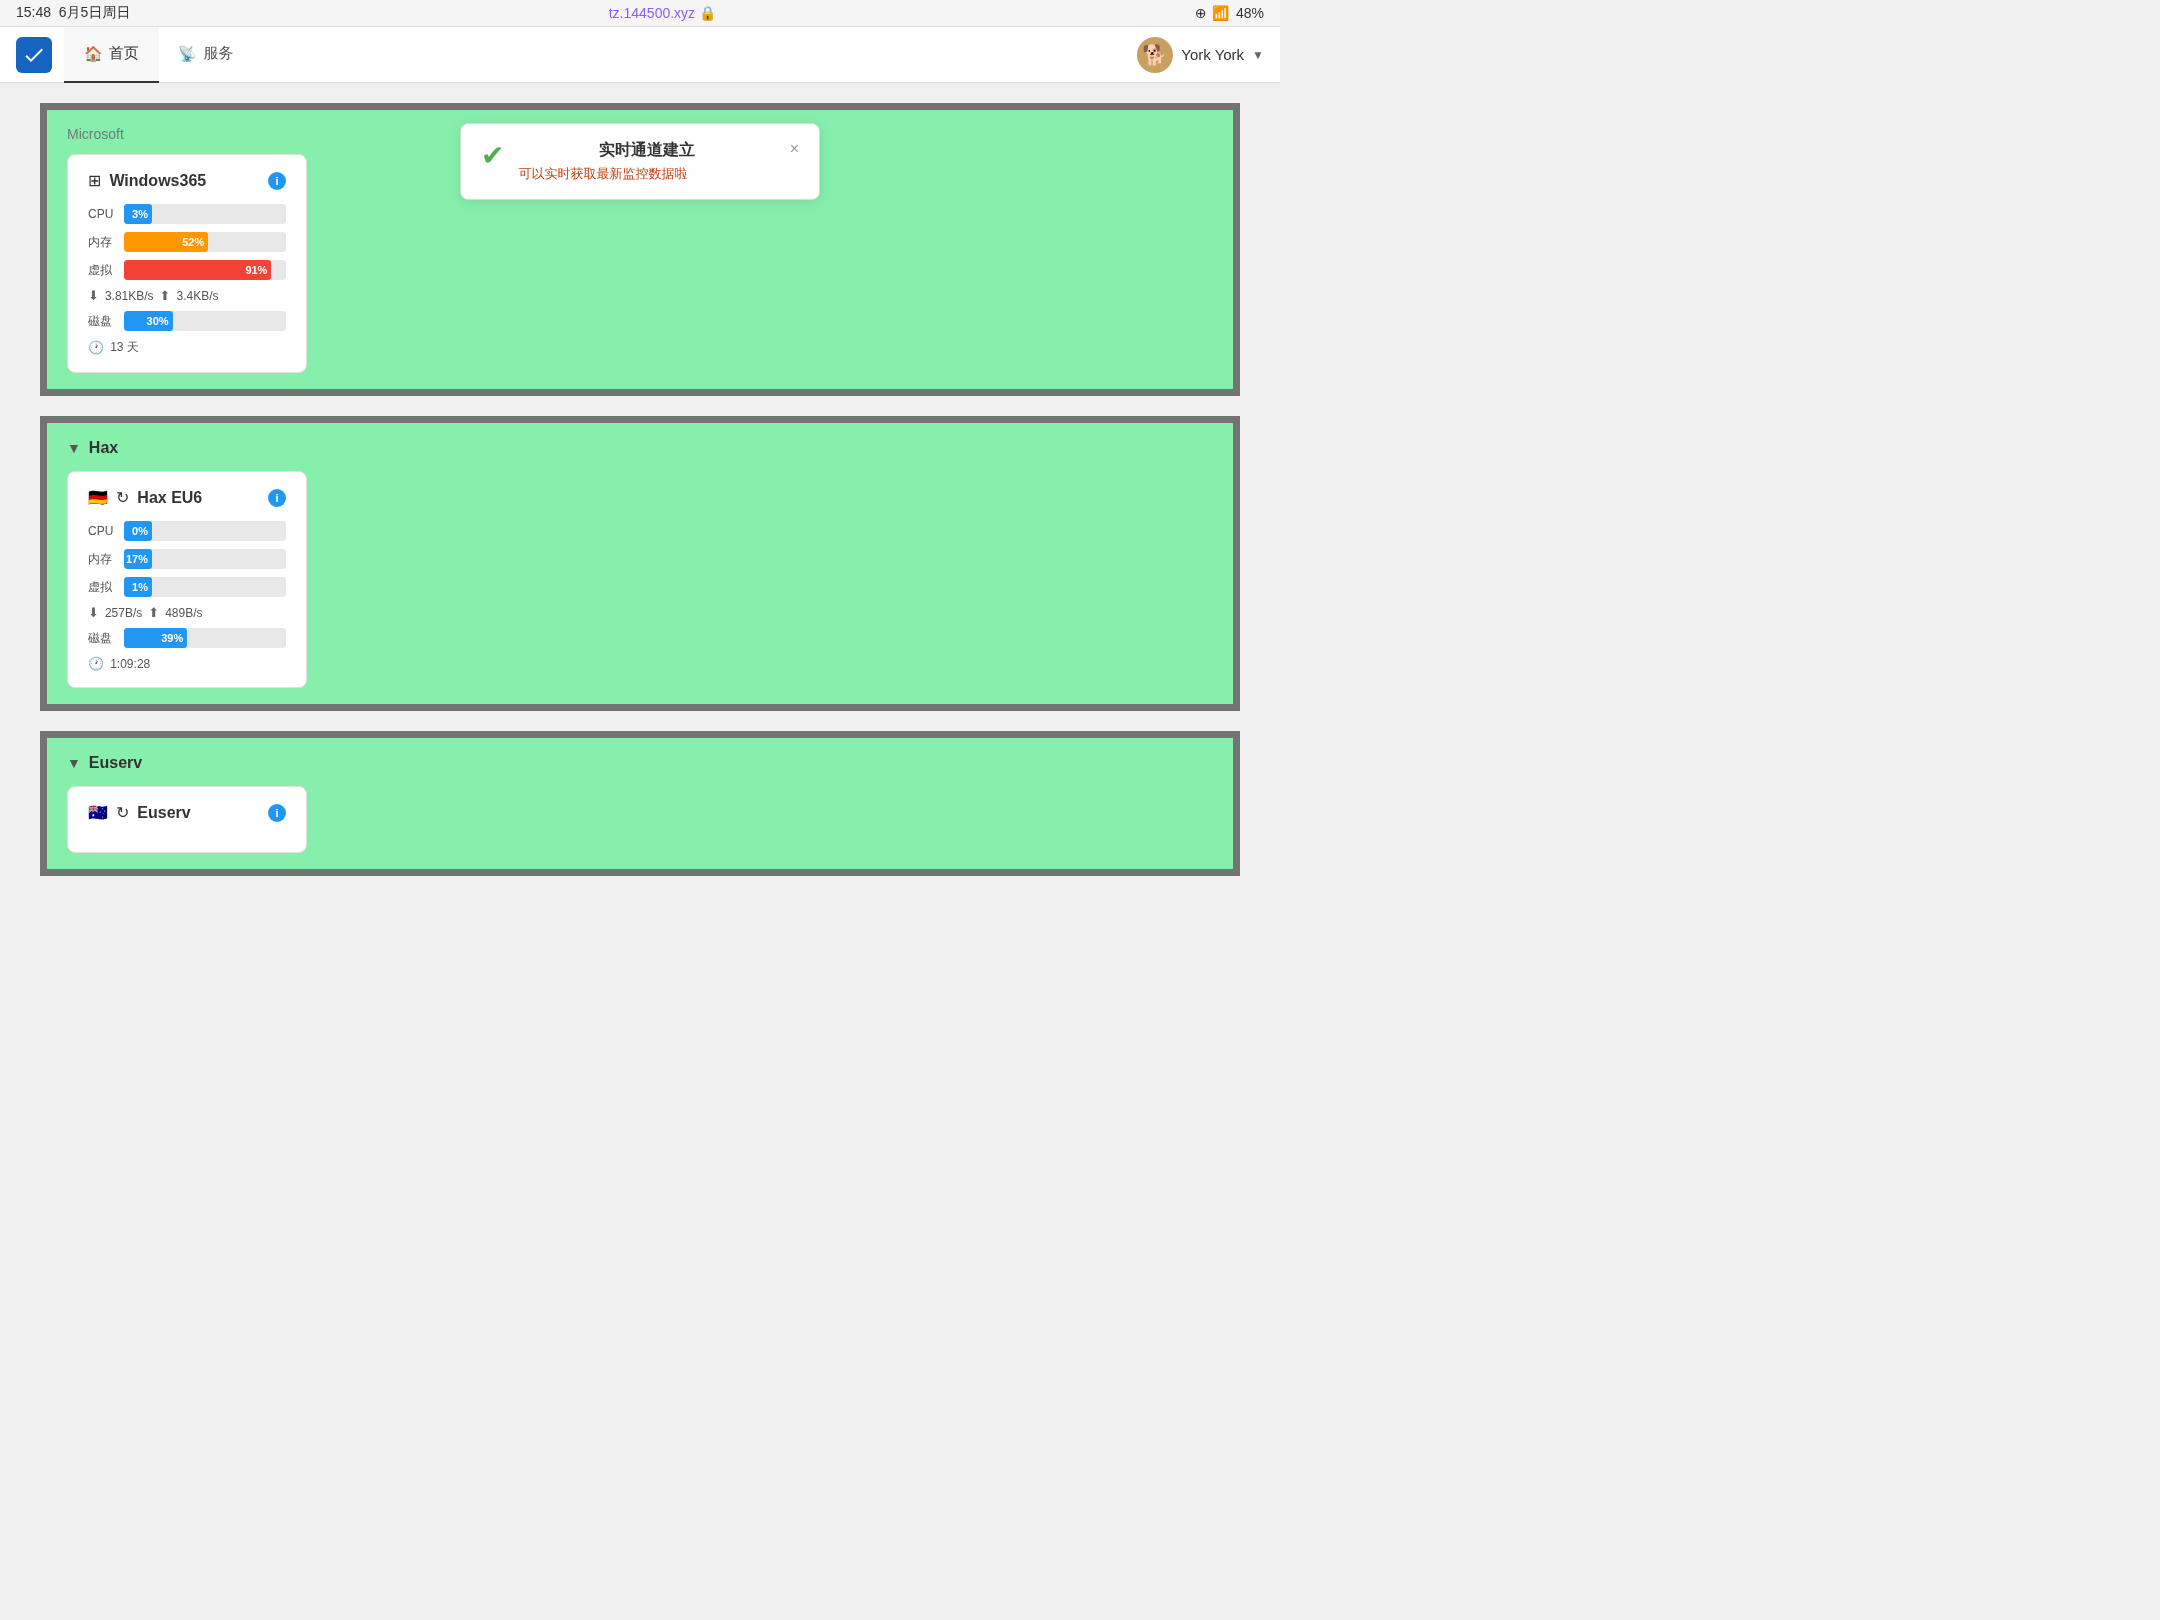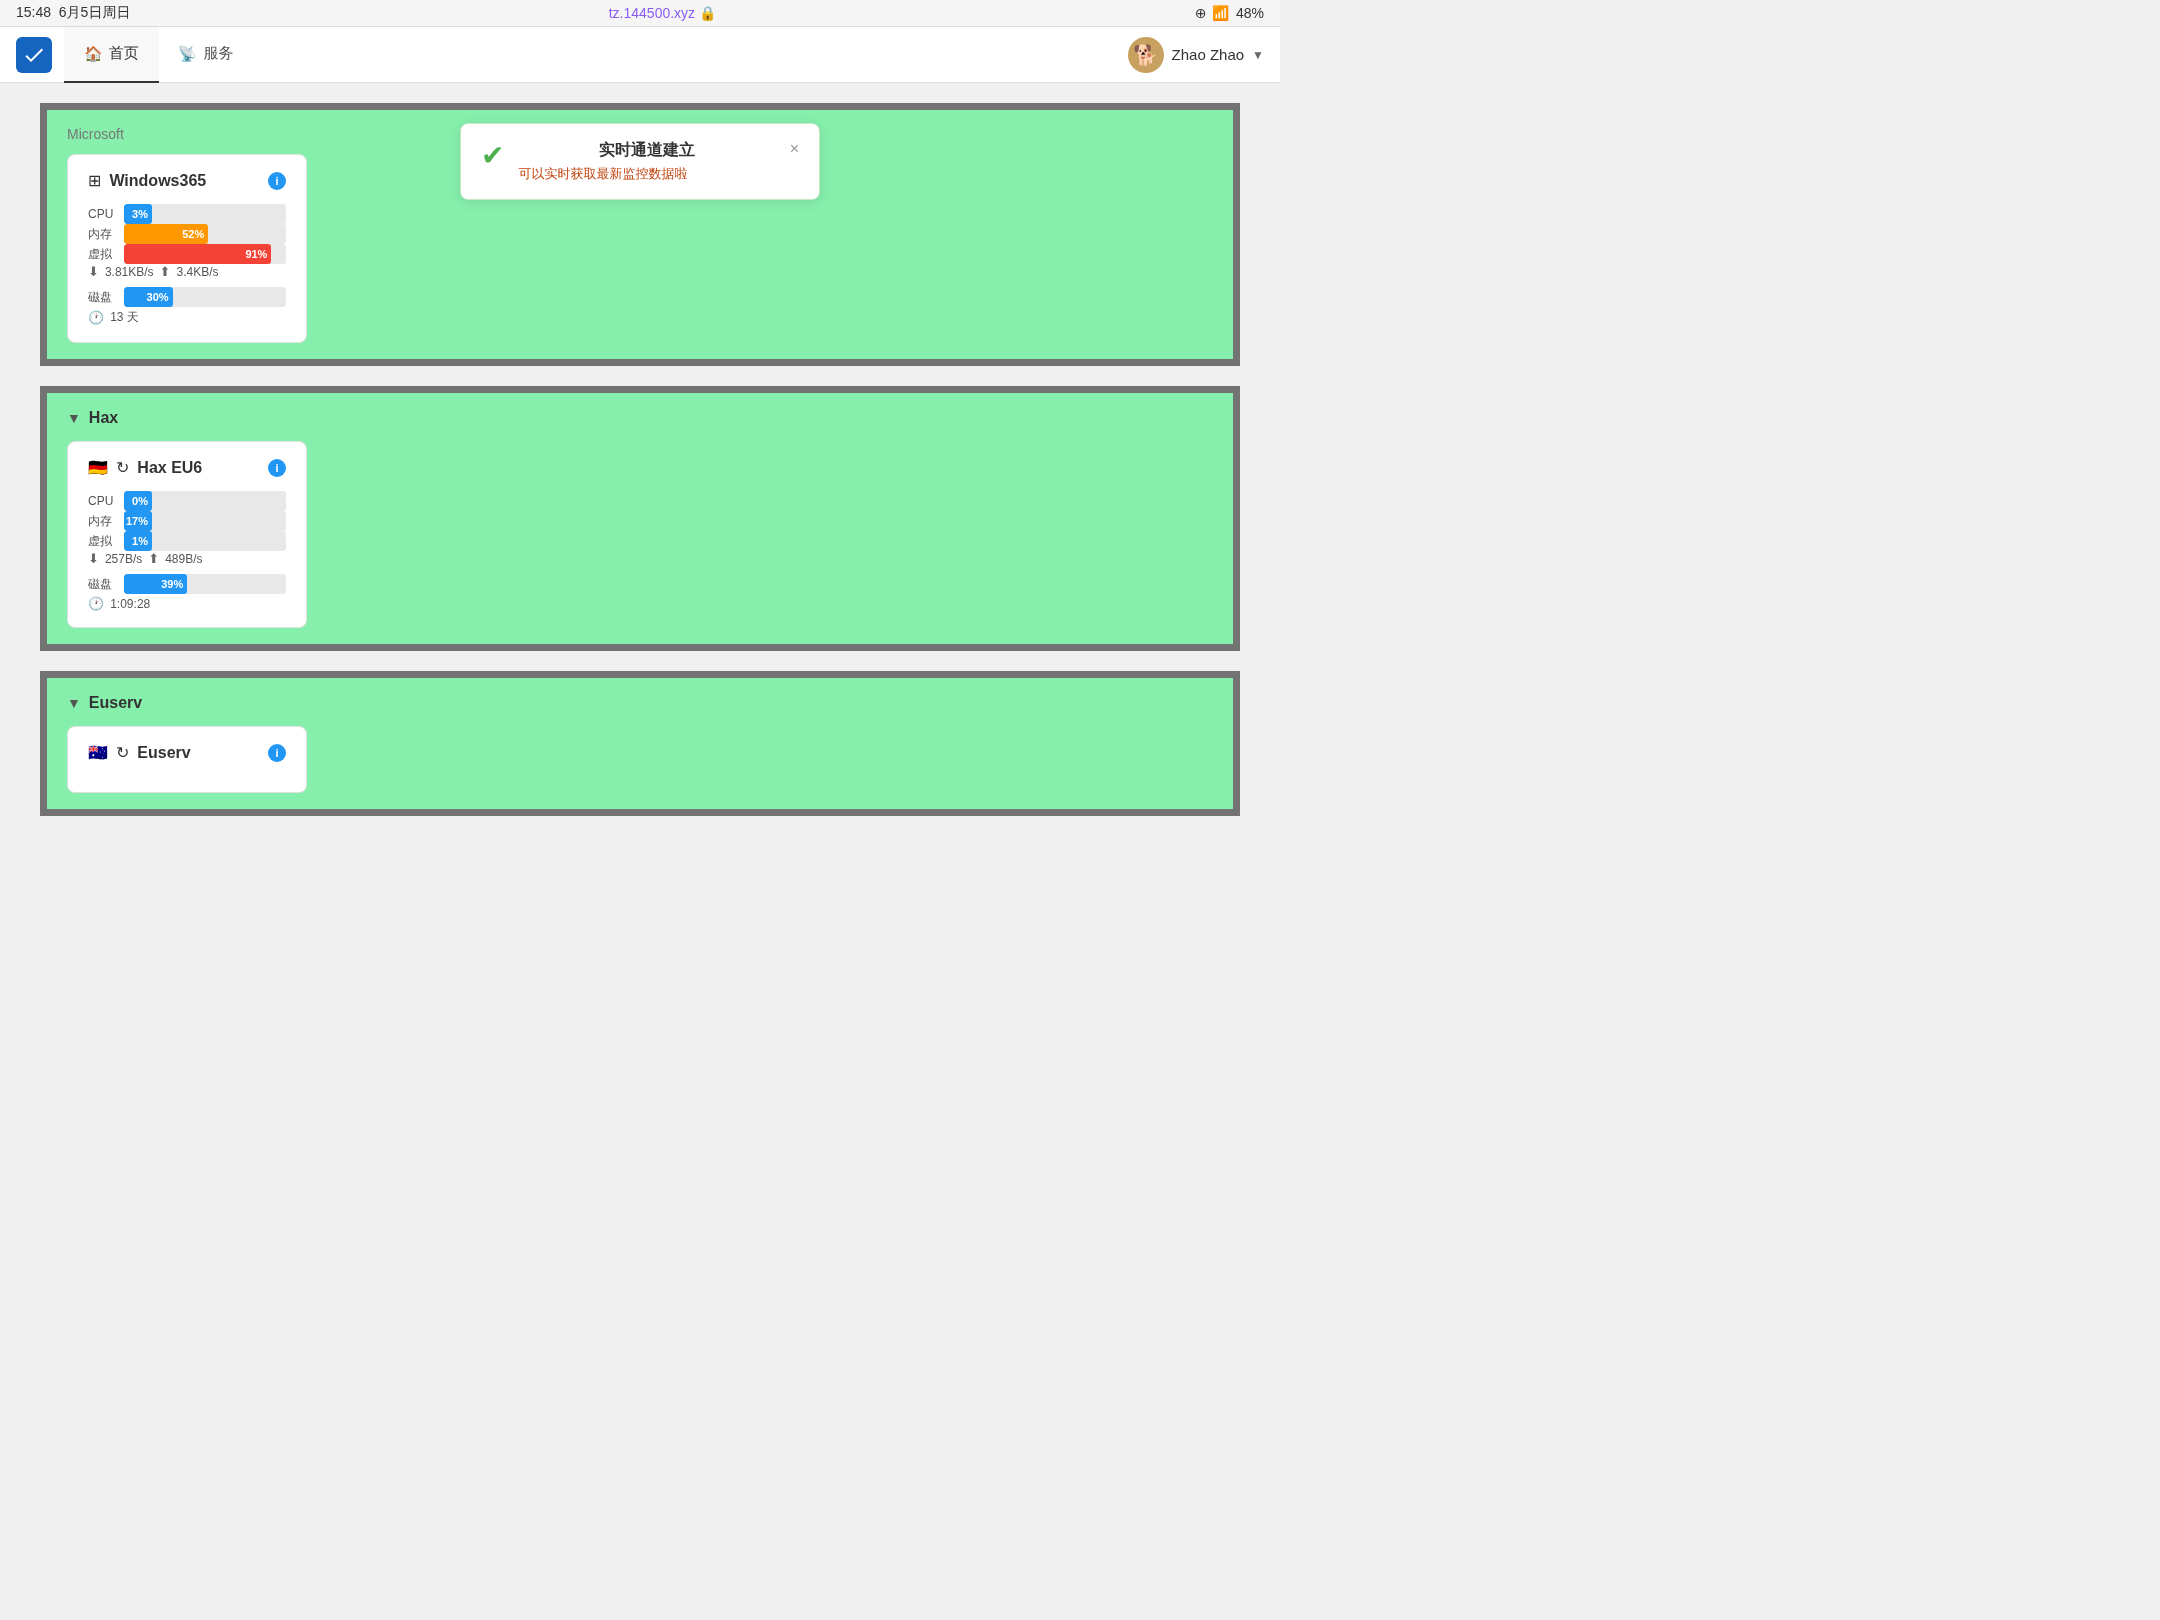--- a/index.html
+++ b/index.html
@@ -165,20 +165,21 @@
       cursor: pointer;
       font-weight: 700;
       margin-left: auto;
     }
     .os-icon { font-size: 16px; }
 
     
     .metric-row {
       display: flex;
       align-items: center;
+      margin-bottom: 8px;
       gap: 8px;
     }
     .metric-label {
       font-size: 12px;
       color: #555;
       width: 28px;
       flex-shrink: 0;
     }
     .metric-bar-wrap {
       flex: 1;
@@ -266,21 +267,21 @@
       <span>首页</span>
     </div>
     <div class="nav-tab">
       <span>📡</span>
       <span>服务</span>
     </div>
   </div>
 
   <div class="nav-user">
     <div class="user-avatar">🐕</div>
-    <span class="user-name">Zhao Zhao</span>
+    <span class="user-name">York York</span>
     <span class="chevron-down">▼</span>
   </div>
 </div>
 
 <div class="main-content">
 
   <div class="toast">
     <div class="toast-check">✔</div>
     <div class="toast-content">
       <div class="toast-title">实时通道建立</div>

